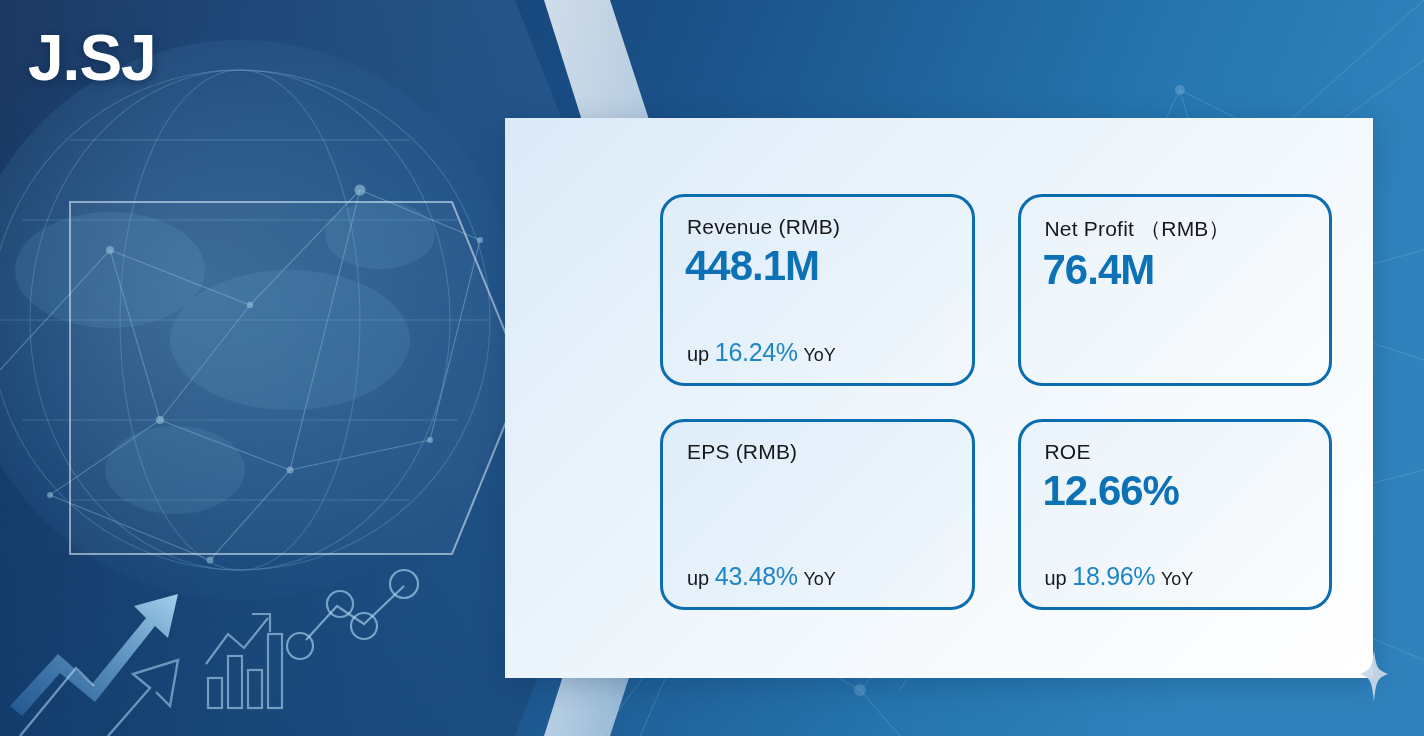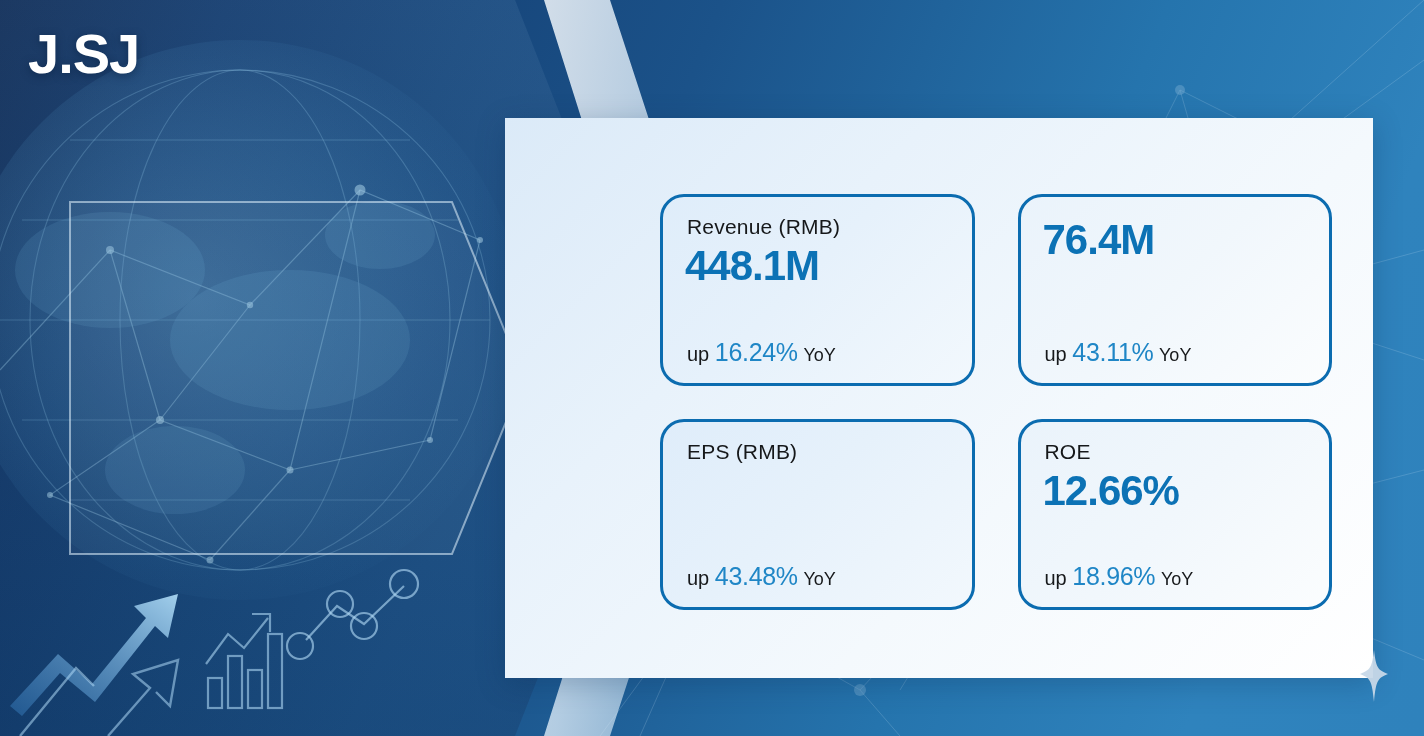--- a/index.html
+++ b/index.html
@@ -75,21 +75,21 @@
     font-size:62px;
     line-height:1.18;
     letter-spacing:.5px;
     text-shadow:0 2px 10px rgba(6,28,58,.45);
   }
   .headline .l2{display:block;font-size:63px;}
 
   
   .logo{
     position:absolute;left:28px;top:26px;
-    color:#fff;font-weight:bold;font-size:56px;line-height:1;
+    color:#fff;font-weight:bold;font-size:64px;line-height:1;
     letter-spacing:-1px;
     text-shadow:0 2px 8px rgba(6,28,58,.5);
   }
 
   
   .deco{position:absolute;left:0;bottom:0;width:470px;height:180px;pointer-events:none;}
 
   
   .panel{
     position:absolute;left:505px;top:118px;width:868px;height:560px;
@@ -268,26 +268,22 @@
       <div class="card-label">Revenue (RMB)</div>
       <div class="card-value">448.1M</div>
       <div class="card-delta">
         <span class="pre">up</span>
         <span class="pct">16.24%</span>
         <span class="suf">YoY</span>
       </div>
     </div>
 
     <div class="card alt">
+      <div class="card-label">Net Profit （RMB）</div>
       <div class="card-value">76.4M</div>
-      <div class="card-delta">
-        <span class="pre">up</span>
-        <span class="pct">43.11%</span>
-        <span class="suf">YoY</span>
-      </div>
     </div>
 
     <div class="card">
       <div class="card-label">EPS (RMB)</div>
       <div class="card-delta">
         <span class="pre">up</span>
         <span class="pct">43.48%</span>
         <span class="suf">YoY</span>
       </div>
     </div>

